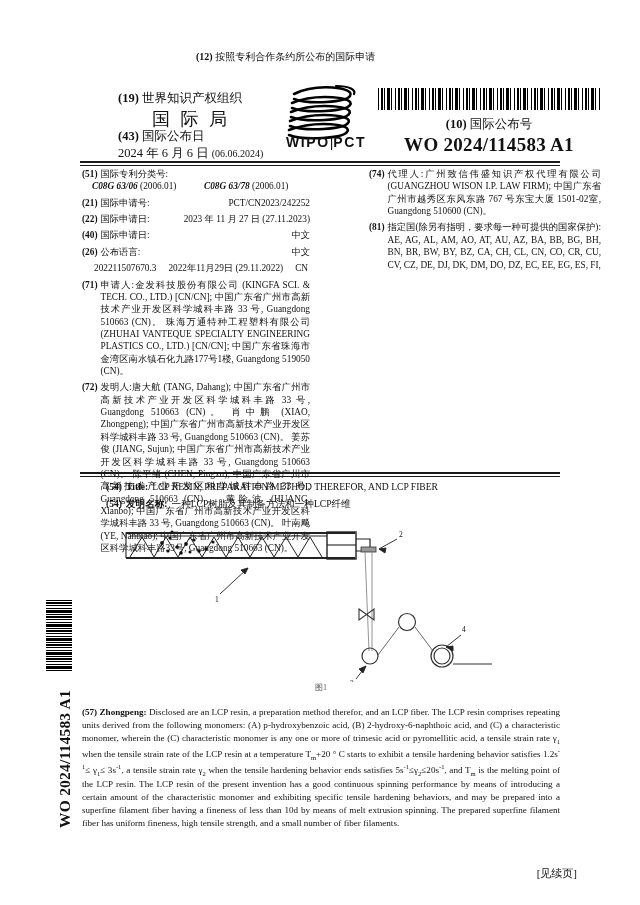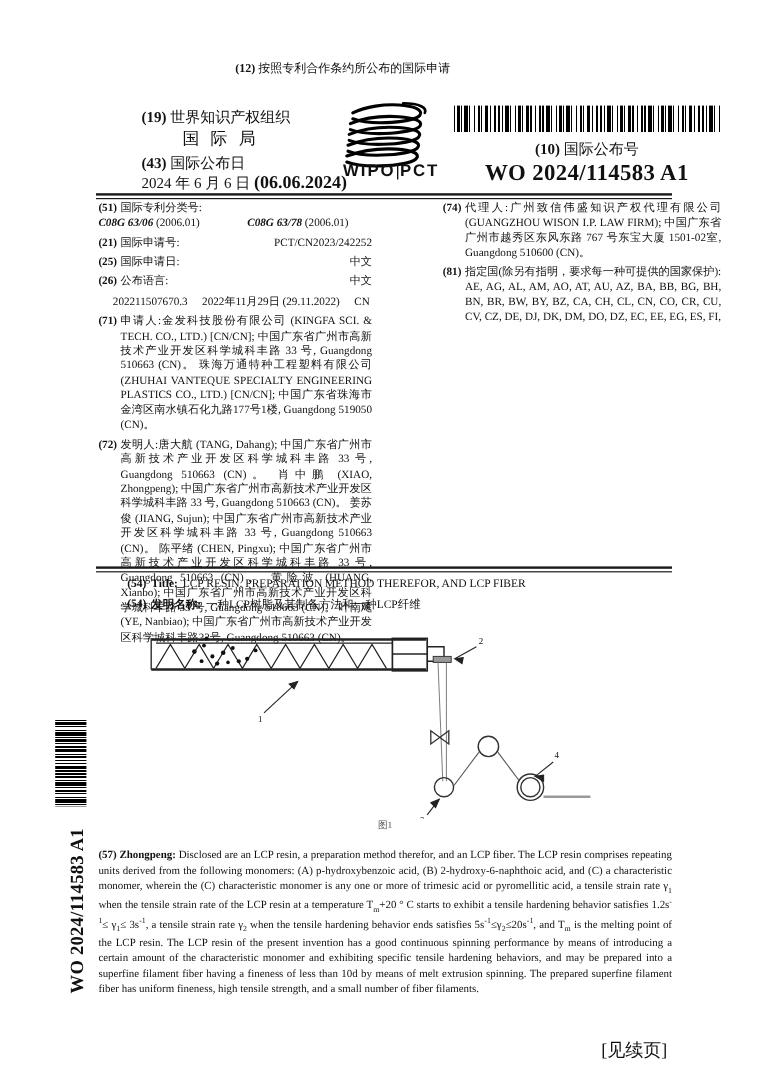--- a/index.html
+++ b/index.html
@@ -75,40 +75,40 @@
     left: 118px;
     top: 90px;
     font-size: 12.5px;
     white-space: nowrap;
   }
   .wipo-org .kbd { font-weight: bold; }
   .wipo-bureau {
     position: absolute;
     left: 152px;
     top: 107px;
-    font-size: 14px;
+    font-size: 18px;
     letter-spacing: 3px;
     white-space: nowrap;
   }
   .pubdate-label {
     position: absolute;
     left: 118px;
     top: 128px;
     font-size: 12.5px;
     white-space: nowrap;
   }
   .pubdate-label b { font-weight: bold; }
   .pubdate-value {
     position: absolute;
     left: 118px;
     top: 145px;
     font-size: 12.5px;
     white-space: nowrap;
   }
-  .pubdate-value .paren { font-weight: bold; font-size: 15px; }
+  .pubdate-value .paren { font-weight: normal; font-size: 10px; }
 
   
   .wipo-logo {
     position: absolute;
     left: 276px;
     top: 84px;
     width: 96px;
     height: 68px;
   }
   .wipo-word {
@@ -199,21 +199,21 @@
     flex: 0 0 auto;
     margin-right: 3px;
     white-space: nowrap;
   }
   .fld-body { flex: 1 1 auto; }
   .just { text-align: justify; text-justify: inter-ideograph; }
   .ipc-line {
     display: flex;
     font-style: italic;
     font-weight: bold;
-    gap: 12px;
+    margin-left: 10px;
   }
   .ipc-a { flex: 0 0 112px; }
   .ipc-b { flex: 1 1 auto; }
   .ipc-line .yr { font-style: normal; font-weight: normal; }
   .kv { display: flex; }
   .kv-k { flex: 0 0 auto; white-space: nowrap; }
   .kv-v { flex: 1 1 auto; text-align: right; white-space: nowrap; }
   .prio { margin-left: 12px; display: flex; gap: 12px; text-align: center; }
 
   
@@ -256,23 +256,23 @@
     text-align: justify;
   }
   .abstract .code { font-weight: bold; }
   .abstract .lbl { font-weight: bold; }
   sub { font-size: 0.72em; }
   sup { font-size: 0.72em; }
 
   
   .footer-note {
     position: absolute;
-    right: 84px;
+    right: 63px;
     top: 866px;
-    font-size: 15px;
+    font-size: 11px;
     white-space: nowrap;
   }
 </style>
 </head>
 <body>
 
 <div class="page">
 
   <div class="spine">
     <div class="spine-barcode"></div>
@@ -343,24 +343,33 @@
       <div class="fld">
         <div class="fld-row">
           <span class="fld-code">(21)</span>
           <span class="fld-body kv">
             <span class="kv-k">国际申请号:</span>
             <span class="kv-v">PCT/CN2023/242252</span>
           </span>
         </div>
       </div>
 
-
       <div class="fld">
         <div class="fld-row">
-          <span class="fld-code">(25)</span>
+          <span class="fld-code">(22)</span>
+          <span class="fld-body kv">
+            <span class="kv-k">国际申请日:</span>
+            <span class="kv-v">2023 年 11 月 27 日 (27.11.2023)</span>
+          </span>
+        </div>
+      </div>
+
+      <div class="fld">
+        <div class="fld-row">
+          <span class="fld-code">(40)</span>
           <span class="fld-body kv">
             <span class="kv-k">国际申请日:</span>
             <span class="kv-v">中文</span>
           </span>
         </div>
       </div>
 
       <div class="fld">
         <div class="fld-row">
           <span class="fld-code">(26)</span>

